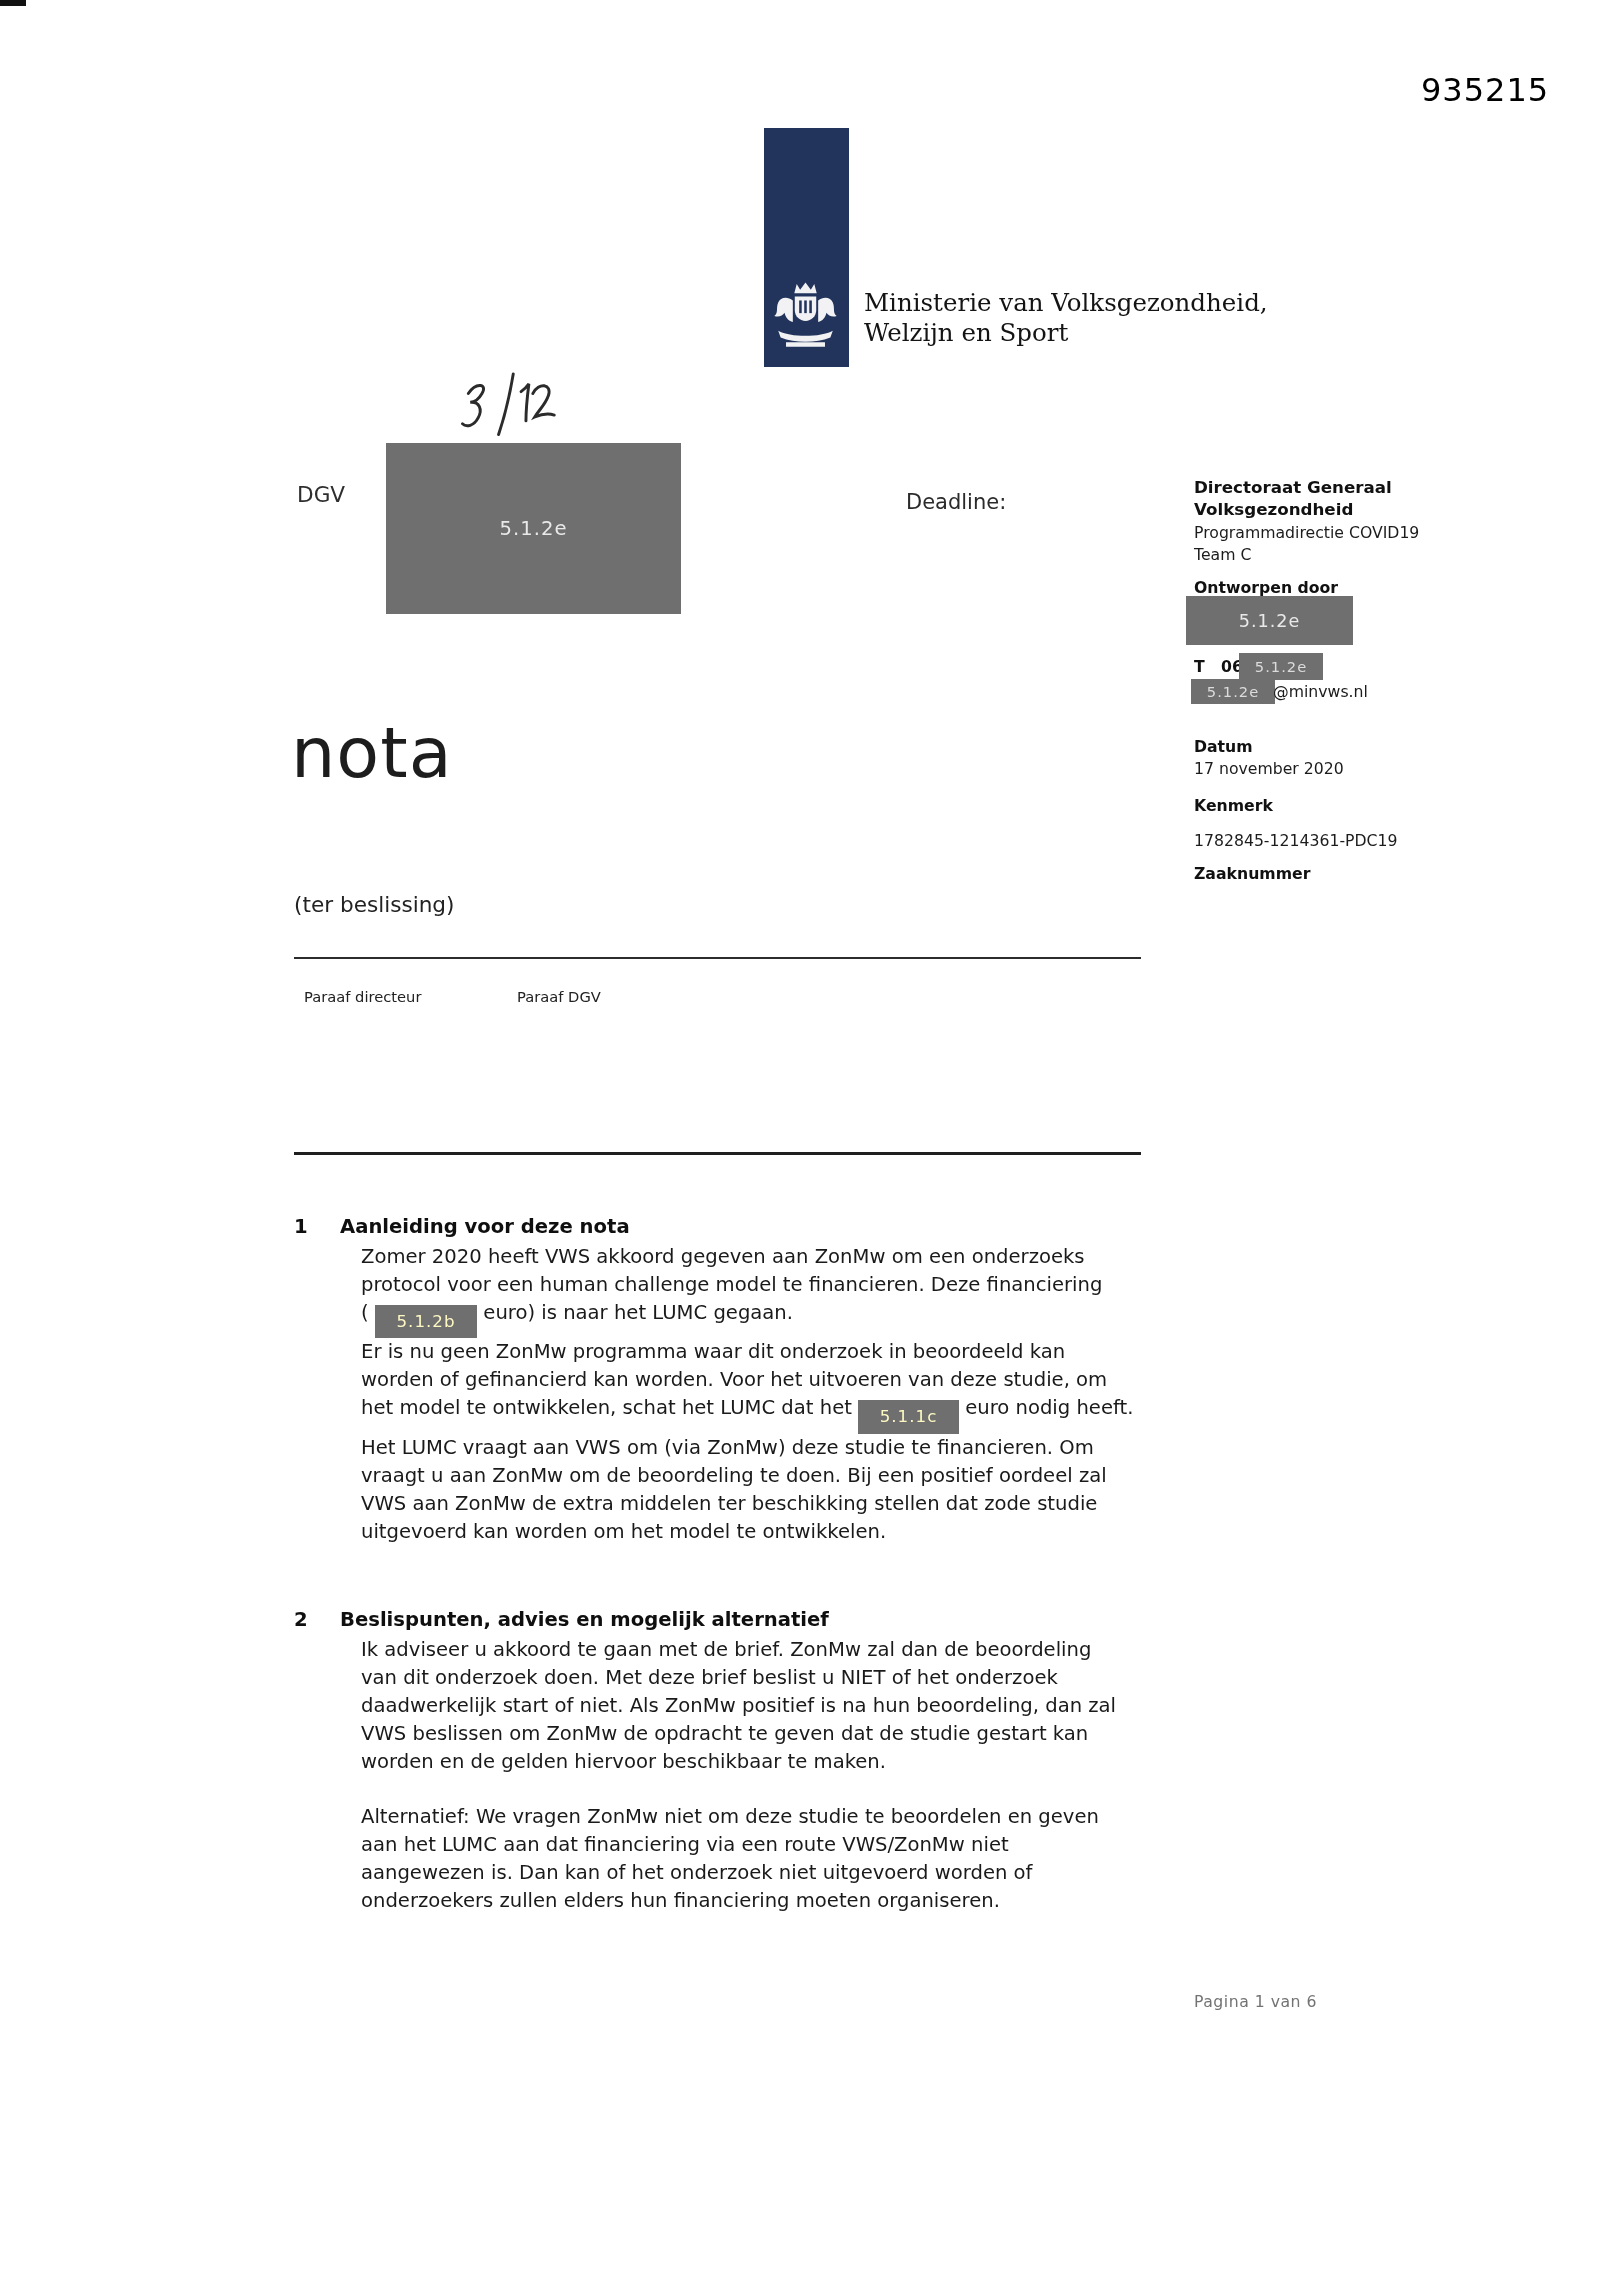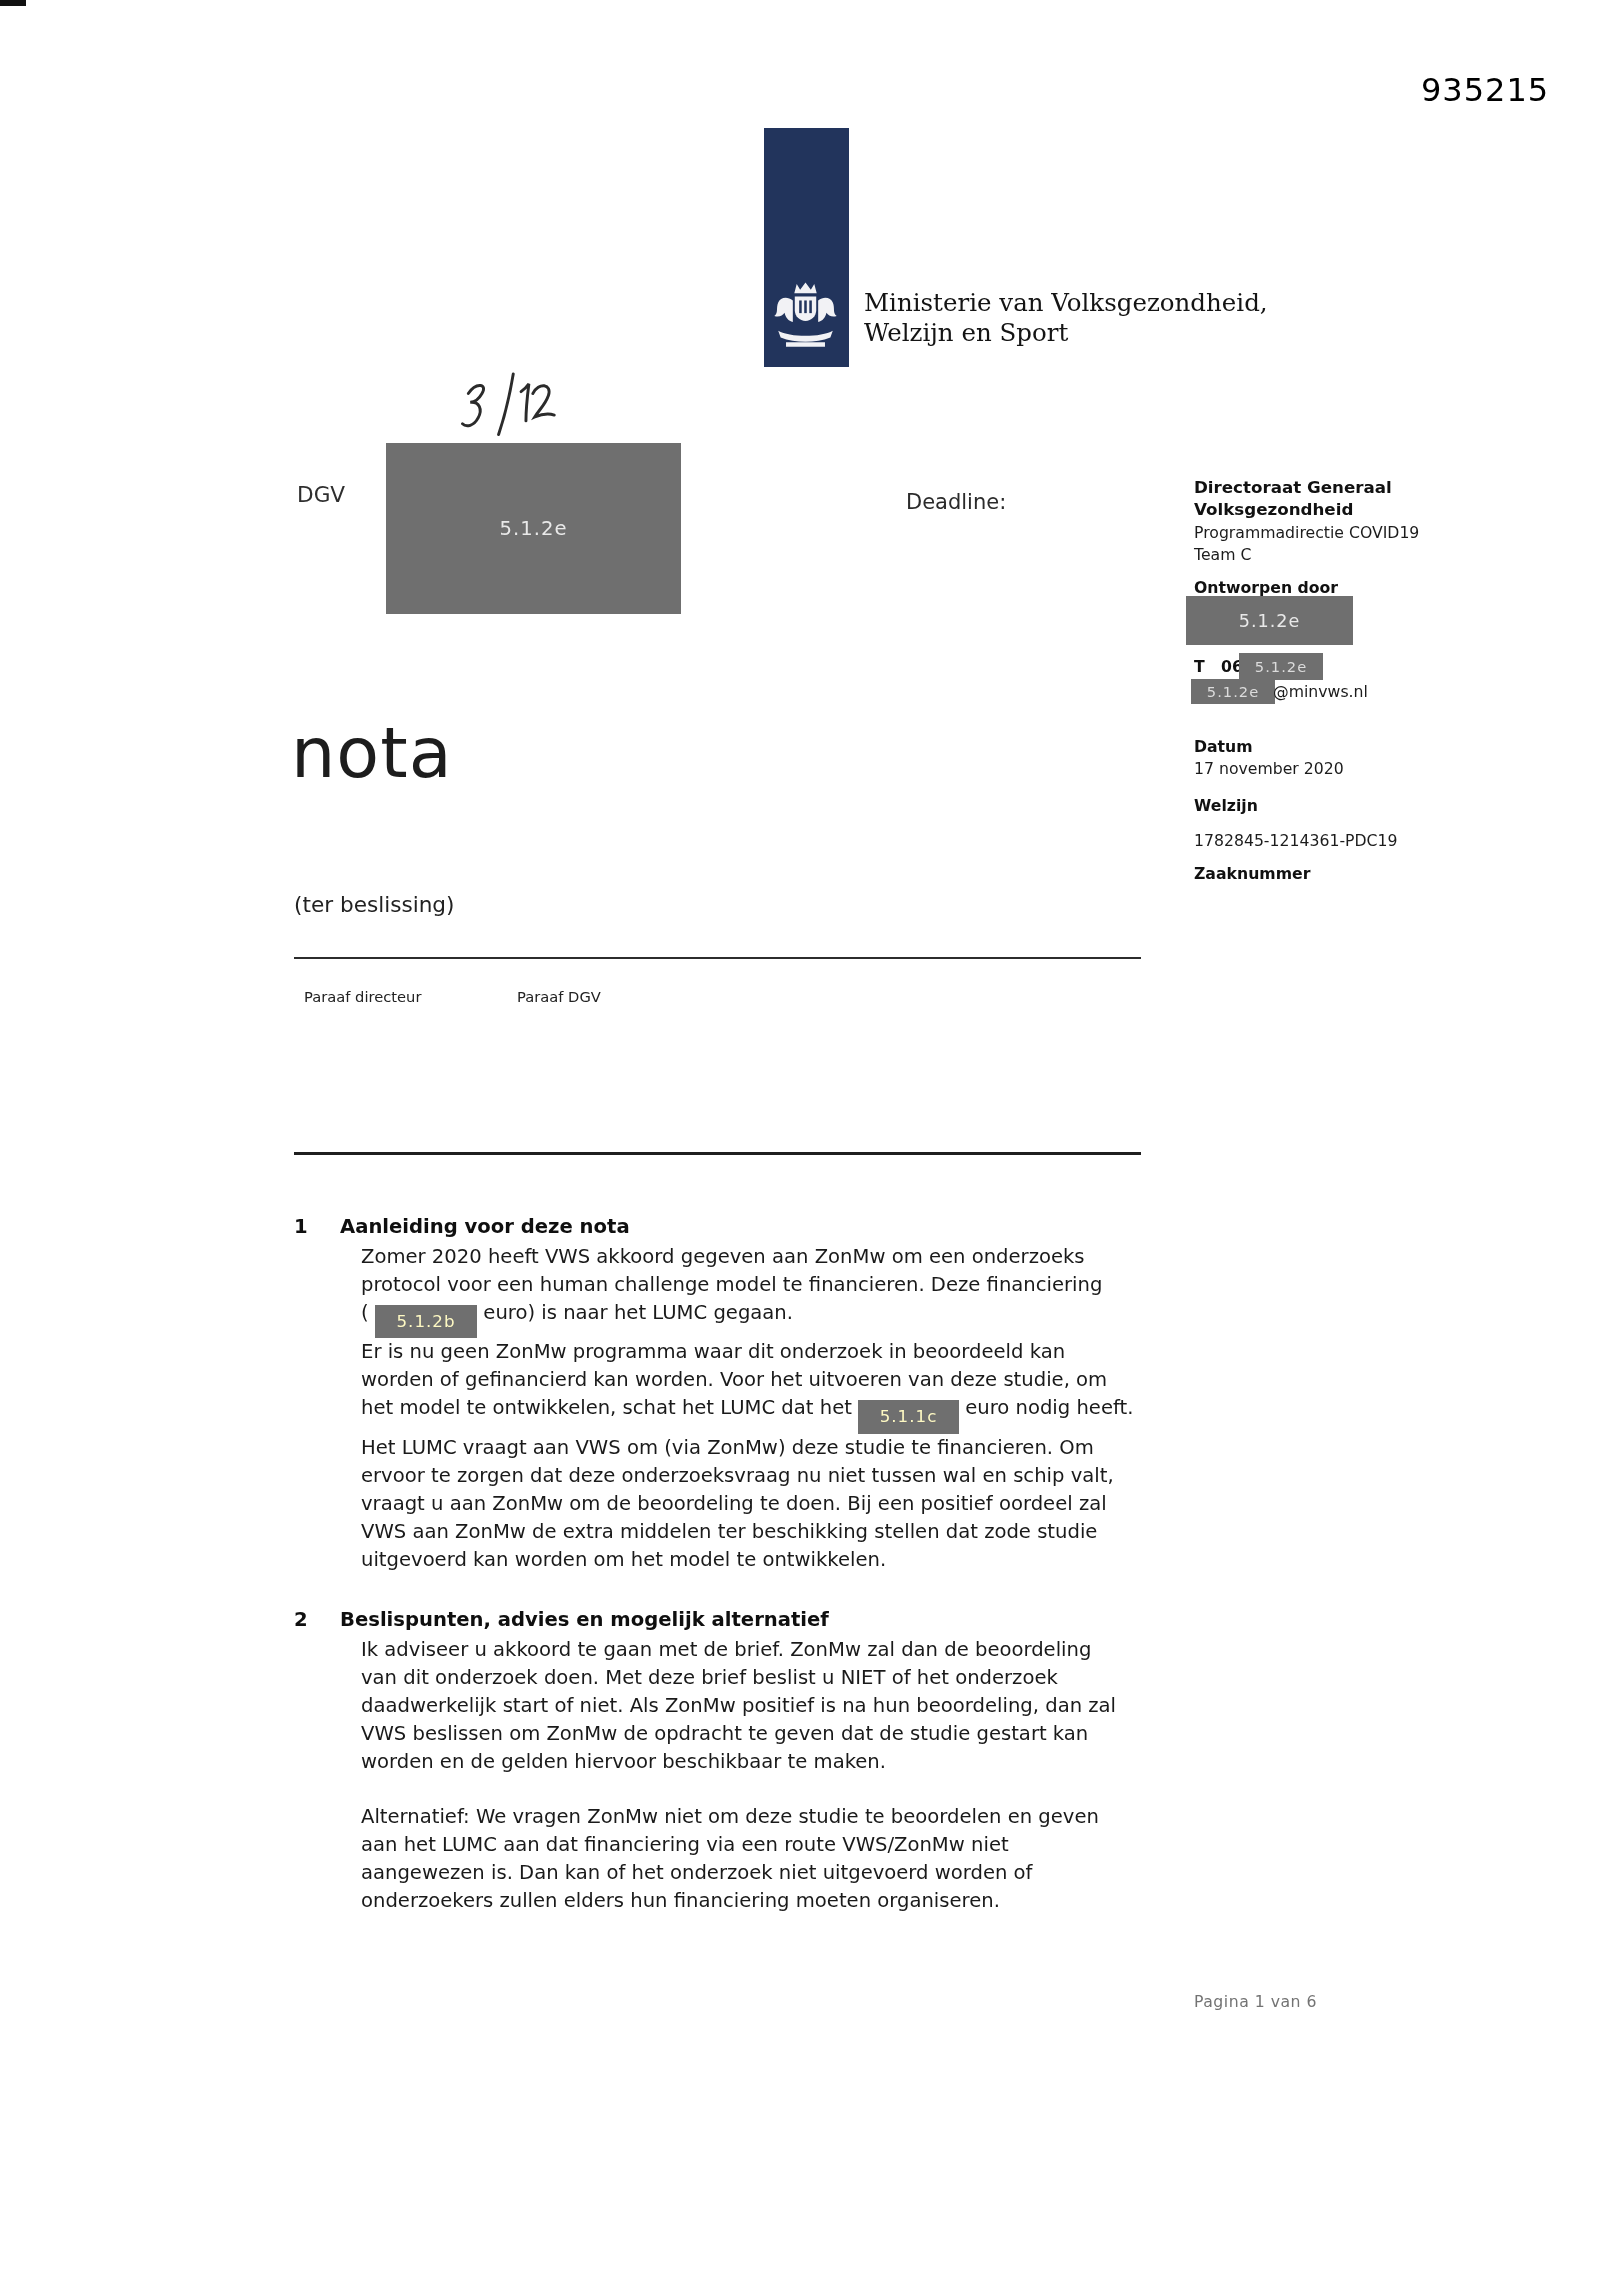--- a/index.html
+++ b/index.html
@@ -108,21 +108,21 @@
 <div class="abs designer-box">5.1.2e</div>
 
 <div class="abs meta-item m16 m-bold" style="left:1194px;top:657px;">T</div>
 <div class="abs meta-item m16 m-bold" style="left:1221px;top:657px;">06</div>
 <div class="abs mini-redact phone-box">5.1.2e</div>
 <div class="abs mini-redact email-box">5.1.2e</div>
 <div class="abs meta-item m16" style="left:1273px;top:682px;">@minvws.nl</div>
 
 <div class="abs meta-item m16 m-bold" style="left:1194px;top:737px;">Datum</div>
 <div class="abs meta-item m16" style="left:1194px;top:759px;">17 november 2020</div>
-<div class="abs meta-item m16 m-bold" style="left:1194px;top:796px;">Welzijn</div>
+<div class="abs meta-item m16 m-bold" style="left:1194px;top:796px;">Kenmerk</div>
 <div class="abs meta-item m16" style="left:1194px;top:831px;">1782845-1214361-PDC19</div>
 <div class="abs meta-item m16 m-bold" style="left:1194px;top:864px;">Zaaknummer</div>
 
 <div class="abs nota-title">nota</div>
 <div class="abs subtitle">(ter beslissing)</div>
 
 <div class="abs rule rule-1"></div>
 <div class="abs paraaf paraaf-dir">Paraaf directeur</div>
 <div class="abs paraaf paraaf-dgv">Paraaf DGV</div>
 <div class="abs rule rule-2"></div>
@@ -131,21 +131,20 @@
 <div class="abs sec-head" style="left:340px;top:1215px;">Aanleiding voor deze nota</div>
 <div class="abs sec-body" style="left:340px;top:1243px;">
     <div class="para">
       <div class="line"><span>Zomer 2020 heeft VWS akkoord gegeven aan ZonMw om een onderzoeks</span></div>
       <div class="line"><span>protocol voor een human challenge model te financieren. Deze financiering</span></div>
       <div class="line"><span>( </span><span class="redact-inline">5.1.2b</span><span> euro) is naar het LUMC gegaan.</span></div>
       <div class="line"><span>Er is nu geen ZonMw programma waar dit onderzoek in beoordeeld kan</span></div>
       <div class="line"><span>worden of gefinancierd kan worden. Voor het uitvoeren van deze studie, om</span></div>
       <div class="line"><span>het model te ontwikkelen, schat het LUMC dat het </span><span class="redact-inline">5.1.1c</span><span> euro nodig heeft.</span></div>
       <div class="line"><span>Het LUMC vraagt aan VWS om (via ZonMw) deze studie te financieren. Om</span></div>
-      <div class="line"><span>ervoor te zorgen dat deze onderzoeksvraag nu niet tussen wal en schip valt,</span></div>
       <div class="line"><span>vraagt u aan ZonMw om de beoordeling te doen. Bij een positief oordeel zal</span></div>
       <div class="line"><span>VWS aan ZonMw de extra middelen ter beschikking stellen dat zode studie</span></div>
       <div class="line"><span>uitgevoerd kan worden om het model te ontwikkelen.</span></div>
     </div>
   </div>
 
 <div class="abs sec-num" style="left:294px;top:1608px;">2</div>
 <div class="abs sec-head" style="left:340px;top:1608px;">Beslispunten, advies en mogelijk alternatief</div>
 <div class="abs sec-body" style="left:340px;top:1636px;">
     <div class="para">

